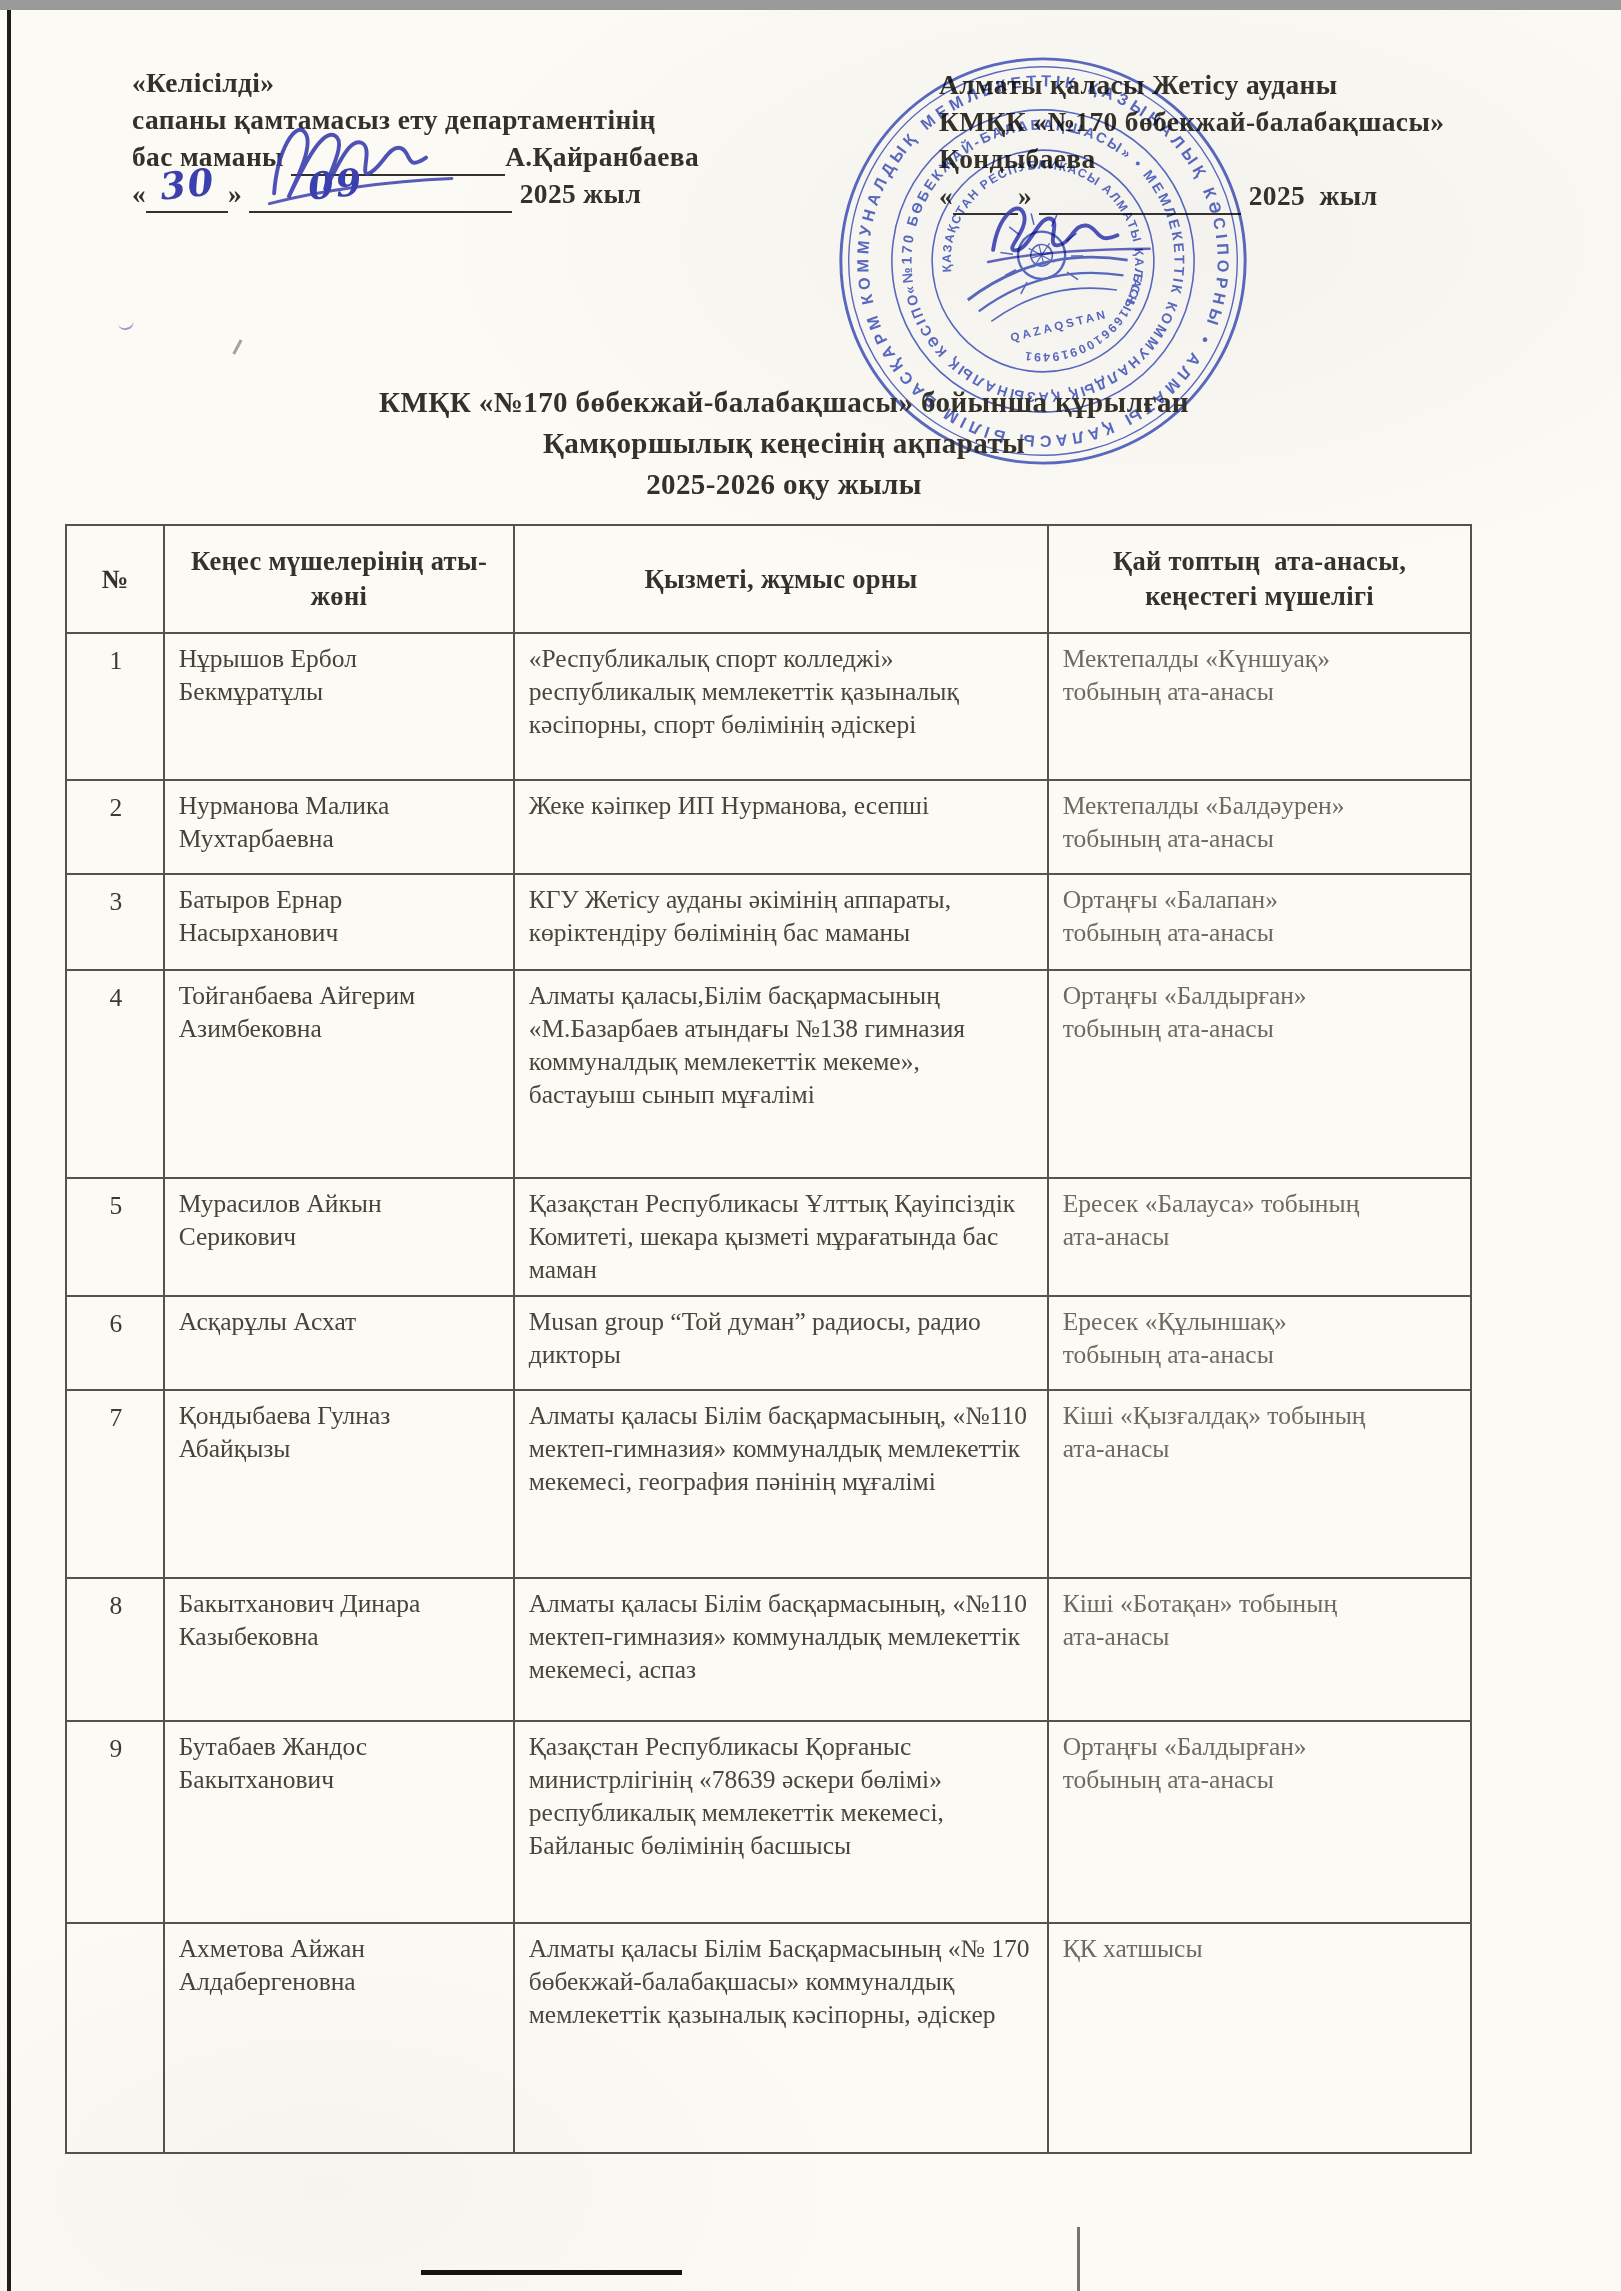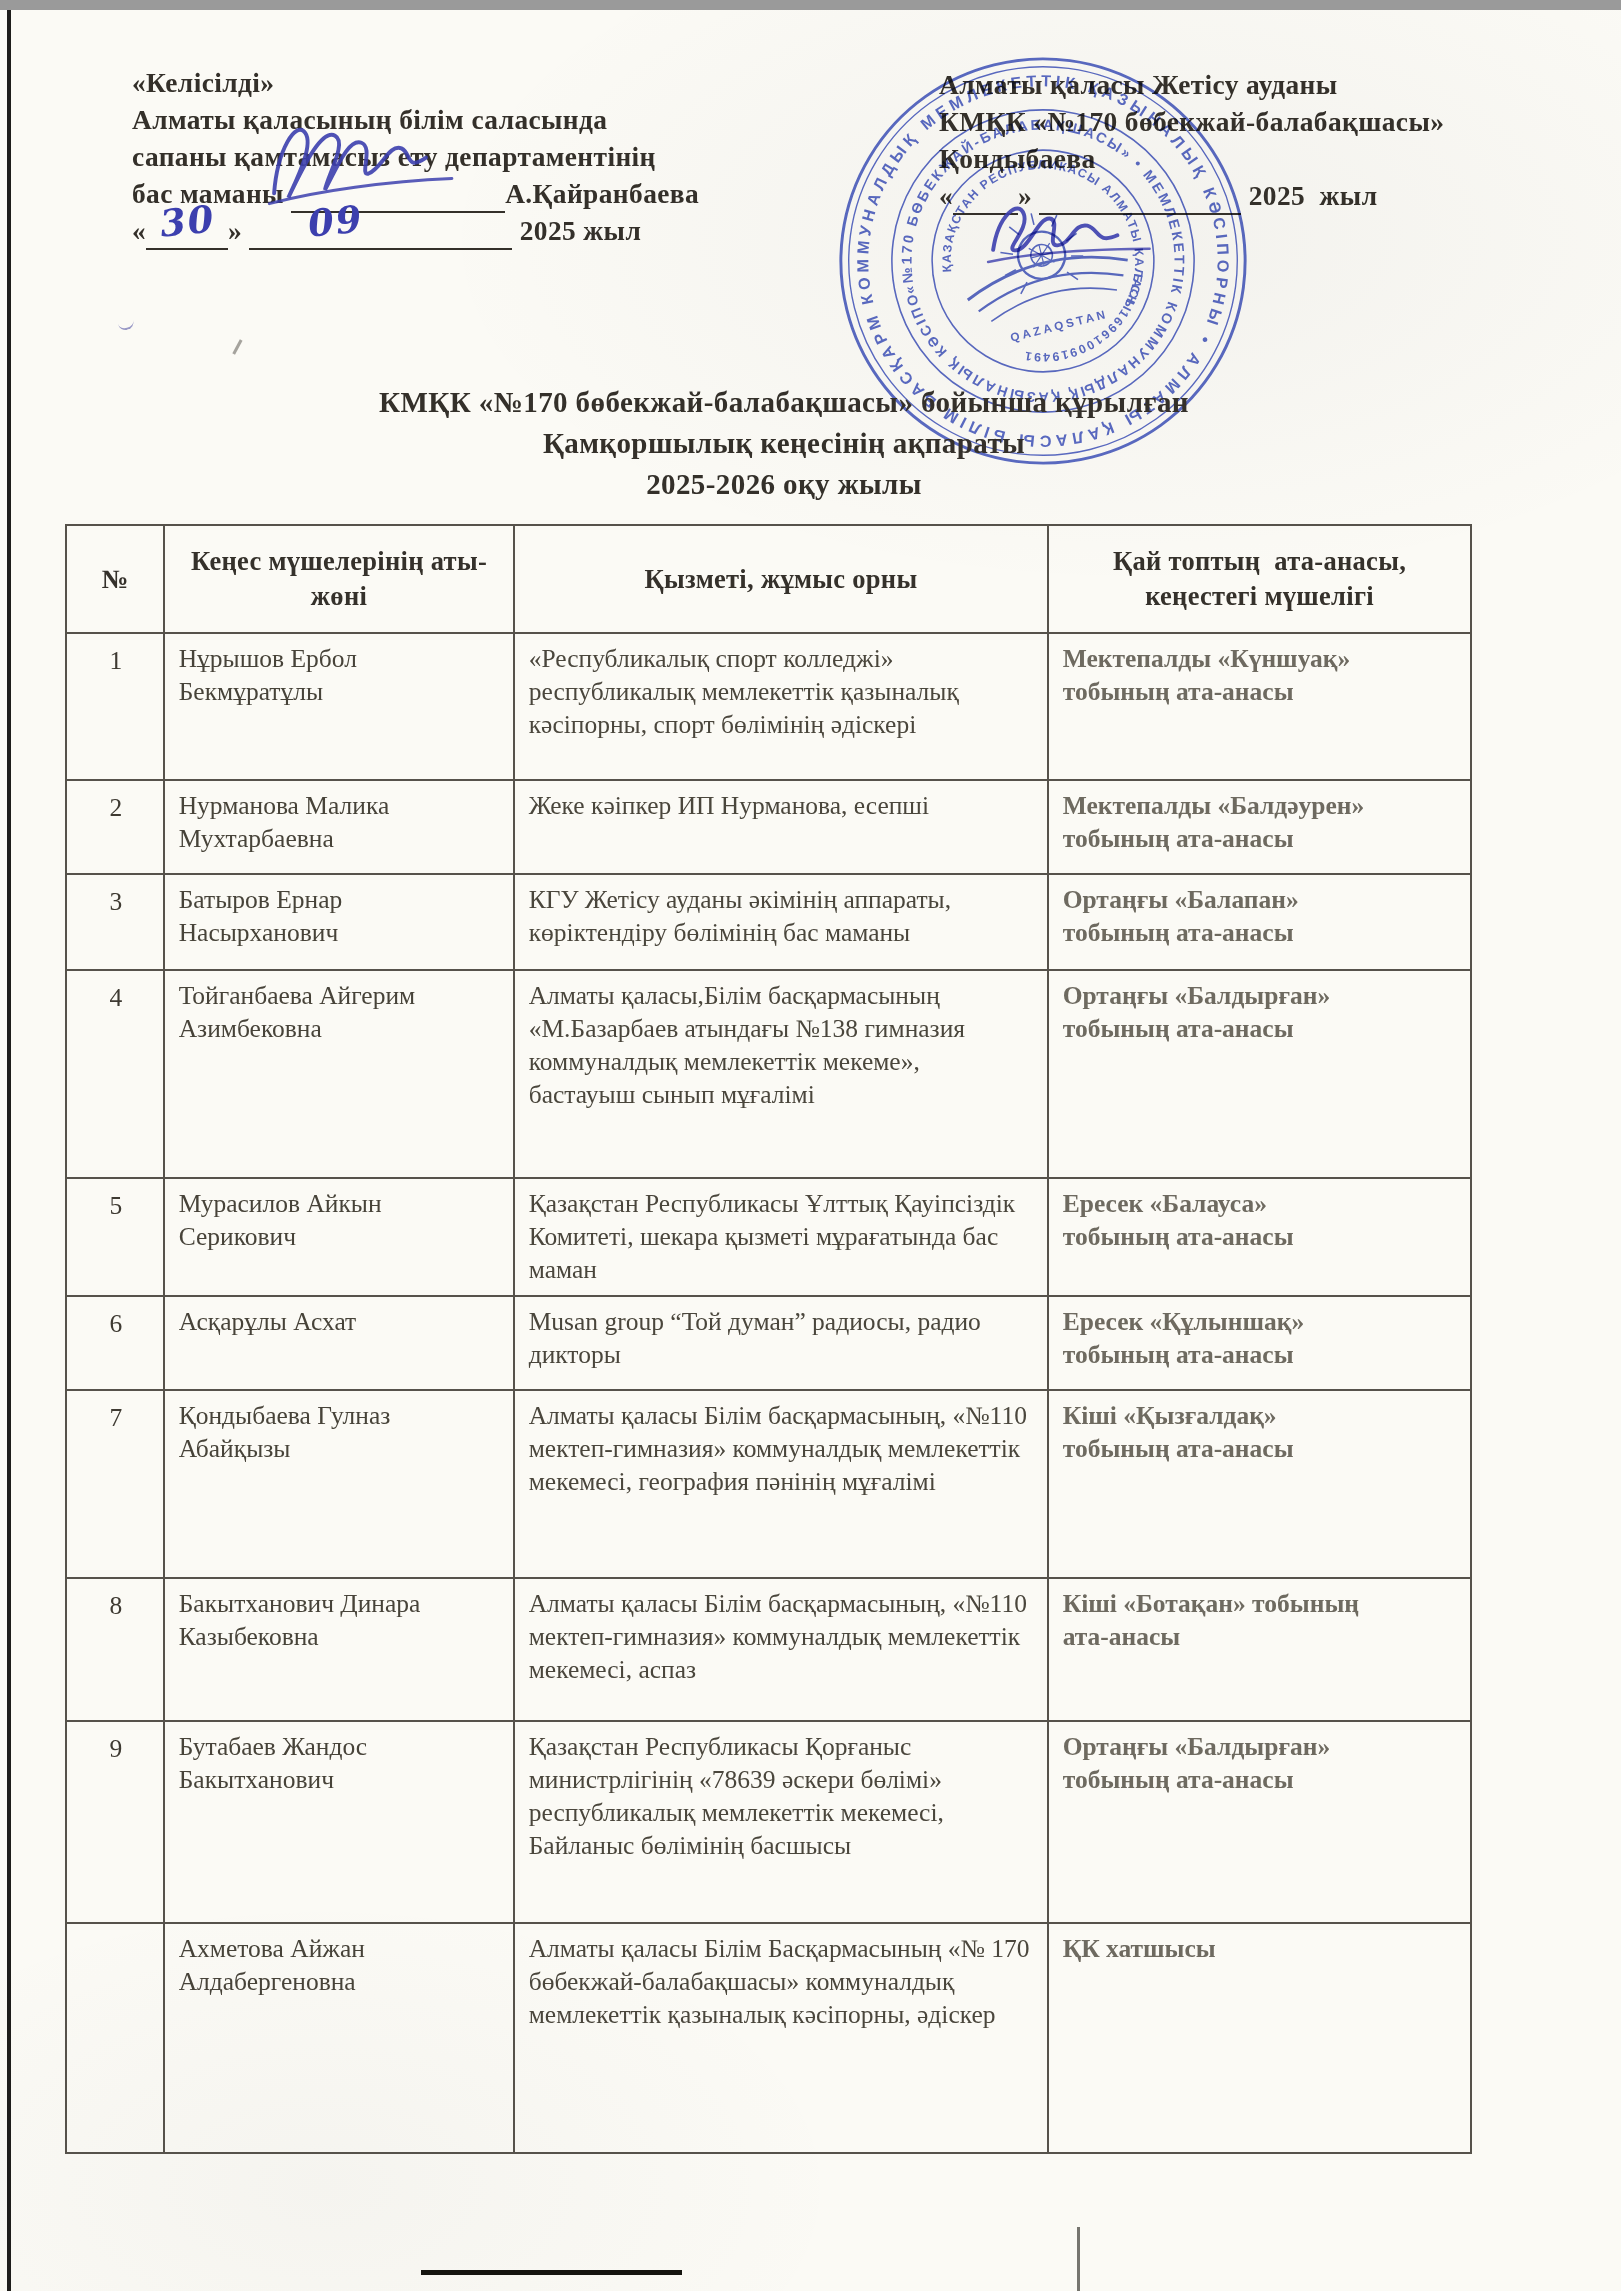--- a/index.html
+++ b/index.html
@@ -44,41 +44,40 @@
     font-weight:bold;font-size:29px;line-height:41px;color:#34302a;letter-spacing:0.4px;}
 
   
   .tbl{position:absolute;left:65px;top:514px;border-collapse:collapse;table-layout:fixed;width:1406px;}
   .tbl th,.tbl td{border:2px solid #56524b;vertical-align:top;overflow:hidden;}
   .tbl th{font-size:26.5px;font-weight:bold;color:#35312b;line-height:35px;padding:13.7px 7.8px;text-align:center;vertical-align:middle;letter-spacing:0.3px;}
   .tbl td{font-size:25.5px;line-height:33px;padding:7.8px 11.8px 7.8px 13.7px;color:#474339;}
   .tbl td.num{text-align:center;padding-top:9.8px;color:#3e3a32;}
   .tbl td.name{padding-right:69px;border-radius:15px;}
   .tbl td.pos{padding-right:16px;color:#4a463c;}
-  .tbl td.group{color:#6e6a60;padding-right:94px;font-weight:bold;}
+  .tbl td.group{color:#6e6a60;padding-right:94px;}
   tr.hdr{height:108px;}
   tr.r1{height:147px;} tr.r2{height:94px;} tr.r3{height:96px;} tr.r4{height:208px;}
   tr.r5{height:118px;} tr.r6{height:94px;} tr.r7{height:188px;} tr.r8{height:143px;}
   tr.r9{height:202px;} tr.r10{height:230px;}
   .pre{white-space:pre-wrap;}
 </style>
 </head>
 <body>
 
 <div class="page">
 
   <div class="edge-line-left"></div>
   <div class="edge-line-bottom"></div>
   <div class="edge-line-bottom-right"></div>
   <div class="pen-mark-a"></div>
   <div class="pen-mark-b"></div>
 
   <div class="approval approval-left">
     <div class="row">«Келісілді»</div>
-    <div class="row">Алматы қаласының білім саласында</div>
     <div class="row">сапаны қамтамасыз ету департаментінің</div>
     <div class="row">
       <span>бас маманы</span>
       <span class="blank" style="width:214px;"></span><span>А.Қайранбаева</span>
     </div>
     <div class="row">
       <span>«</span><span class="blank" style="width:82px;"><span class="hand">30</span></span><span>»</span>
       <span class="blank" style="width:263px;"><span class="hand" style="left:59px;">09</span></span>
       <span class="pre">2025 жыл</span>
     </div>

